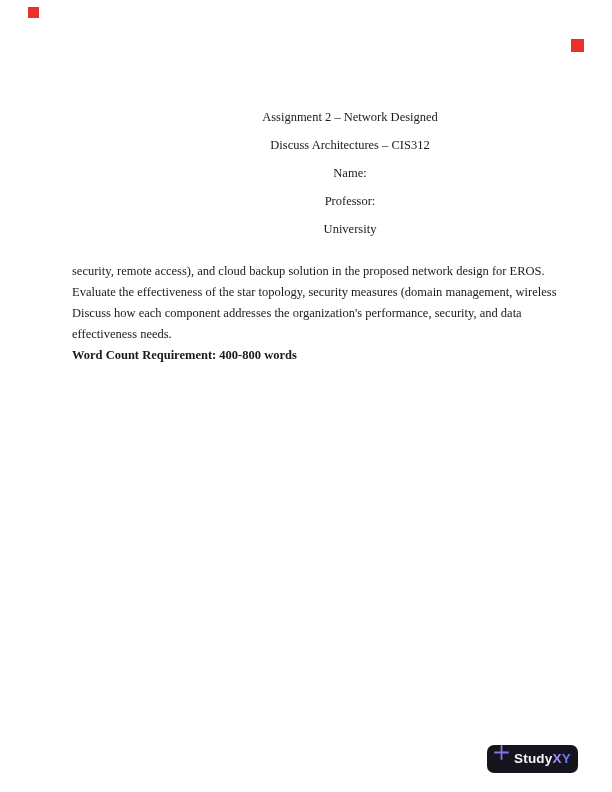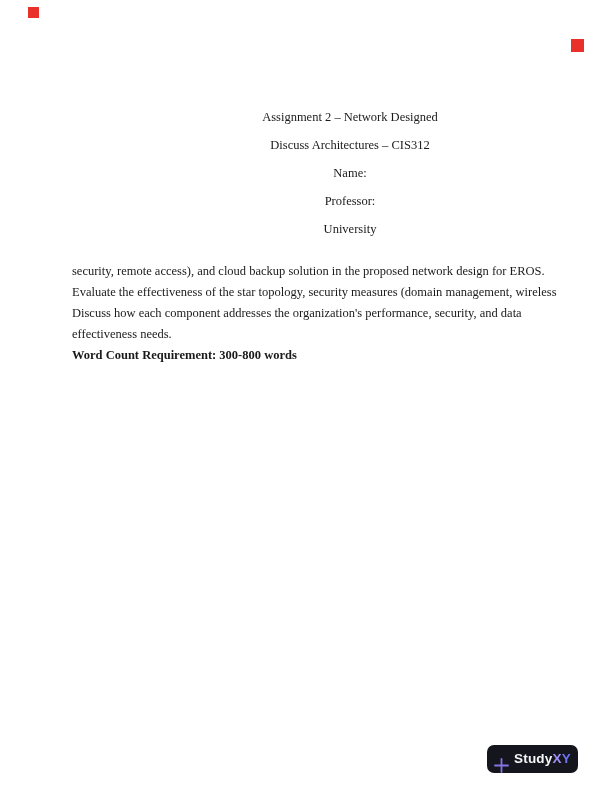--- a/index.html
+++ b/index.html
@@ -58,21 +58,21 @@
   
   .brand-badge {
     position: absolute;
     left: 487px;
     top: 745px;
     width: 91px;
     height: 28px;
     background: #15151e;
     border-radius: 7px;
     display: flex;
-    align-items: flex-end;
+    align-items: flex-start;
     justify-content: flex-start;
     padding: 0;
     box-sizing: border-box;
     cursor: pointer;
   }
   .plus-icon {
     width: 15px;
     height: 15px;
     margin-left: 7px;
     margin-right: 5px;
@@ -104,21 +104,21 @@
     <div class="title-line">Name:</div>
     <div class="title-line">Professor:</div>
     <div class="title-line">University</div>
   </div>
 
   <div class="body-block">
     <div class="body-line">security, remote access), and cloud backup solution in the proposed network design for EROS.</div>
     <div class="body-line">Evaluate the effectiveness of the star topology, security measures (domain management, wireless</div>
     <div class="body-line">Discuss how each component addresses the organization's performance, security, and data</div>
     <div class="body-line">effectiveness needs.</div>
-    <div class="body-line bold">Word Count Requirement: 300-800 words</div>
+    <div class="body-line bold">Word Count Requirement: 400-800 words</div>
   </div>
 
   <div class="brand-badge">
     <svg class="plus-icon" viewBox="0 0 15 15">
       <line x1="7.5" y1="1" x2="7.5" y2="14" stroke="#8674e6" stroke-width="1.8" stroke-linecap="round"></line>
       <line x1="1" y1="7.5" x2="14" y2="7.5" stroke="#8674e6" stroke-width="1.8" stroke-linecap="round"></line>
     </svg>
     <span class="brand-text"><span class="study">Study</span><span class="bx">X</span><span class="by">Y</span></span>
   </div>
 

